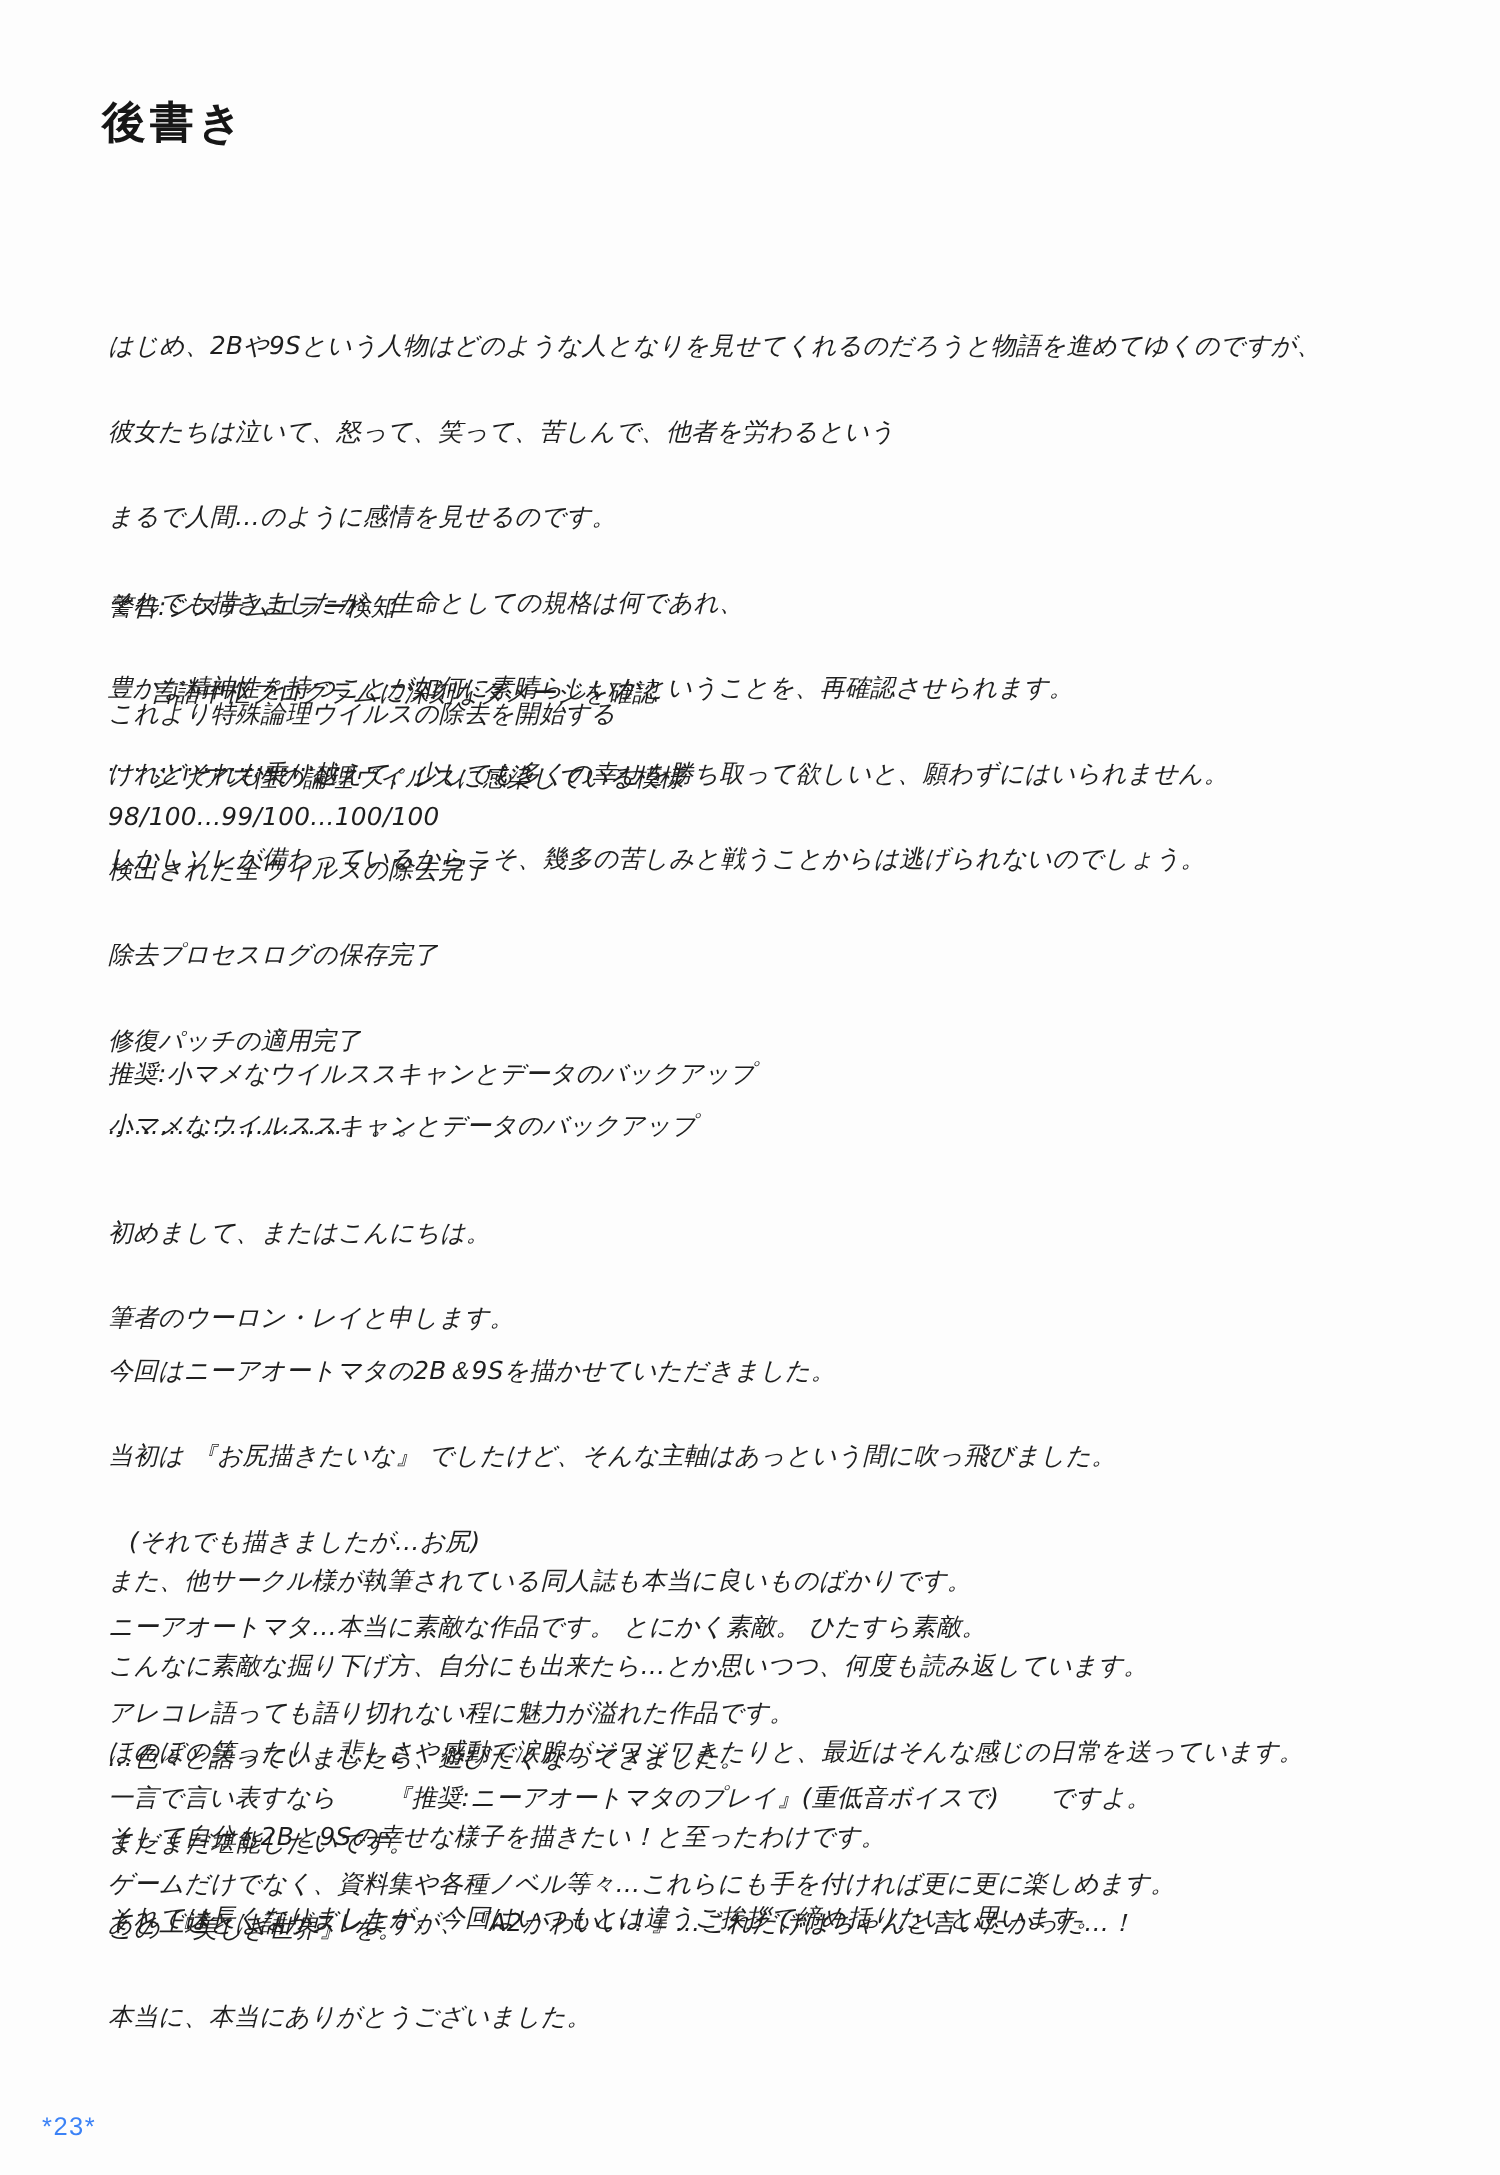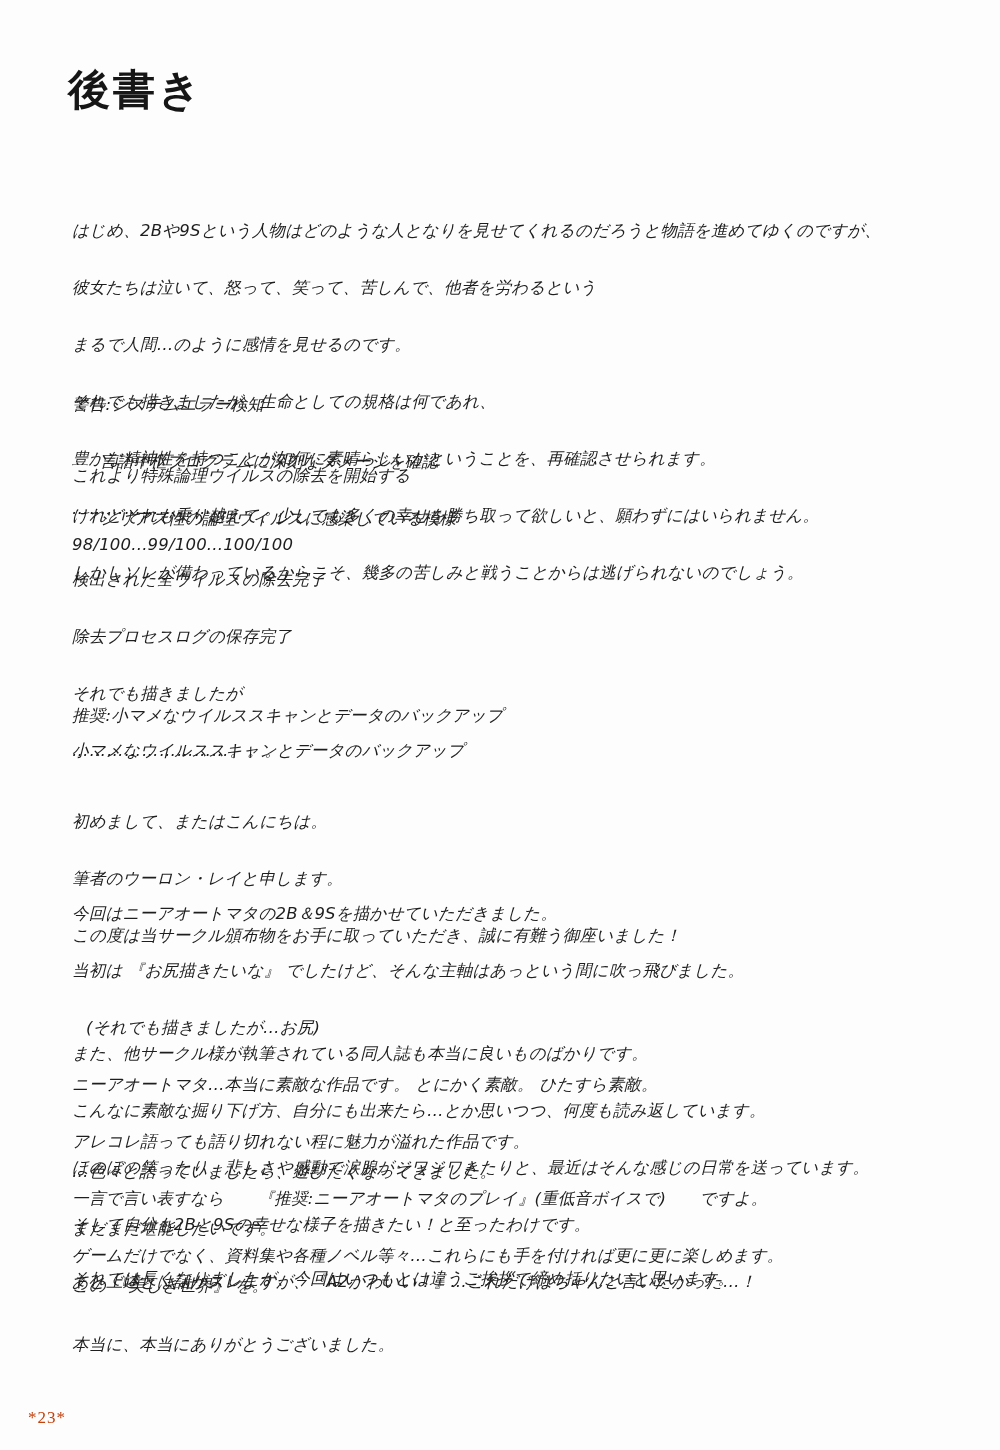--- a/index.html
+++ b/index.html
@@ -11,21 +11,21 @@
     background: #fdfdfd;
     color: #1e1e1e;
     font-family: "DejaVu Sans", sans-serif;
     overflow: hidden;
   }
   .title {
     position: absolute;
     left: 68px;
     top: 62px;
     margin: 0;
-    font-size: 42px;
+    font-size: 29px;
     font-weight: 600;
     letter-spacing: 3px;
     color: #161616;
   }
   .sec {
     position: absolute;
     left: 72px;
     font-size: 16.5px;
     line-height: 19px;
     white-space: pre;
@@ -35,22 +35,22 @@
   .ln { min-height: 19px; }
   .ind-warning { padding-left: 28px; }
   .ind-paren { padding-left: 14px; }
   .dots { letter-spacing: 1px; }
   .pagenum {
     position: absolute;
     left: 28px;
     top: 1408px;
     font-size: 17px;
     letter-spacing: 1px;
-    color: #c2410c;
-    font-family: Liberation Serif, serif;
+    color: #3b82f6;
+    font-family: Liberation Sans, sans-serif;
   }
 </style>
 </head>
 <body>
 
 <div class="page">
 
   <h1 class="title">後書き</h1>
 
   <div class="sec" style="top:183px">
@@ -77,37 +77,36 @@
     <div class="ln">………………………。。。</div>
   </div>
 
   <div class="sec" style="top:497px">
     <div class="ln">98/100...99/100...100/100</div>
   </div>
 
   <div class="sec" style="top:532px">
     <div class="ln">検出された全ウイルスの除去完了</div>
     <div class="ln">除去プロセスログの保存完了</div>
-    <div class="ln">それでも描きましたが</div>
+    <div class="ln">修復パッチの適用完了</div>
     <div class="ln">小マメなウイルススキャンとデータのバックアップ</div>
   </div>
 
 
   <div class="sec" style="top:668px">
     <div class="ln">推奨:小マメなウイルススキャンとデータのバックアップ</div>
   </div>
 
   <div class="sec dots" style="top:703px">
     <div class="ln">………………………。。。</div>
   </div>
 
   <div class="sec" style="top:774px">
     <div class="ln">初めまして、またはこんにちは。</div>
     <div class="ln">筆者のウーロン・レイと申します。</div>
-    <div class="ln">この度は当サークル頒布物をお手に取っていただき、誠に有難う御座いました！</div>
   </div>
 
   <div class="sec" style="top:866px">
     <div class="ln">今回はニーアオートマタの2B＆9Sを描かせていただきました。</div>
     <div class="ln">当初は 『お尻描きたいな』 でしたけど、そんな主軸はあっという間に吹っ飛びました。</div>
     <div class="ln ind-paren">(それでも描きましたが…お尻)</div>
     <div class="ln">ニーアオートマタ…本当に素敵な作品です。 とにかく素敵。 ひたすら素敵。</div>
     <div class="ln">アレコレ語っても語り切れない程に魅力が溢れた作品です。</div>
     <div class="ln">一言で言い表すなら　　『推奨:ニーアオートマタのプレイ』(重低音ボイスで)　　ですよ。</div>
     <div class="ln">ゲームだけでなく、資料集や各種ノベル等々…これらにも手を付ければ更に更に楽しめます。</div>

